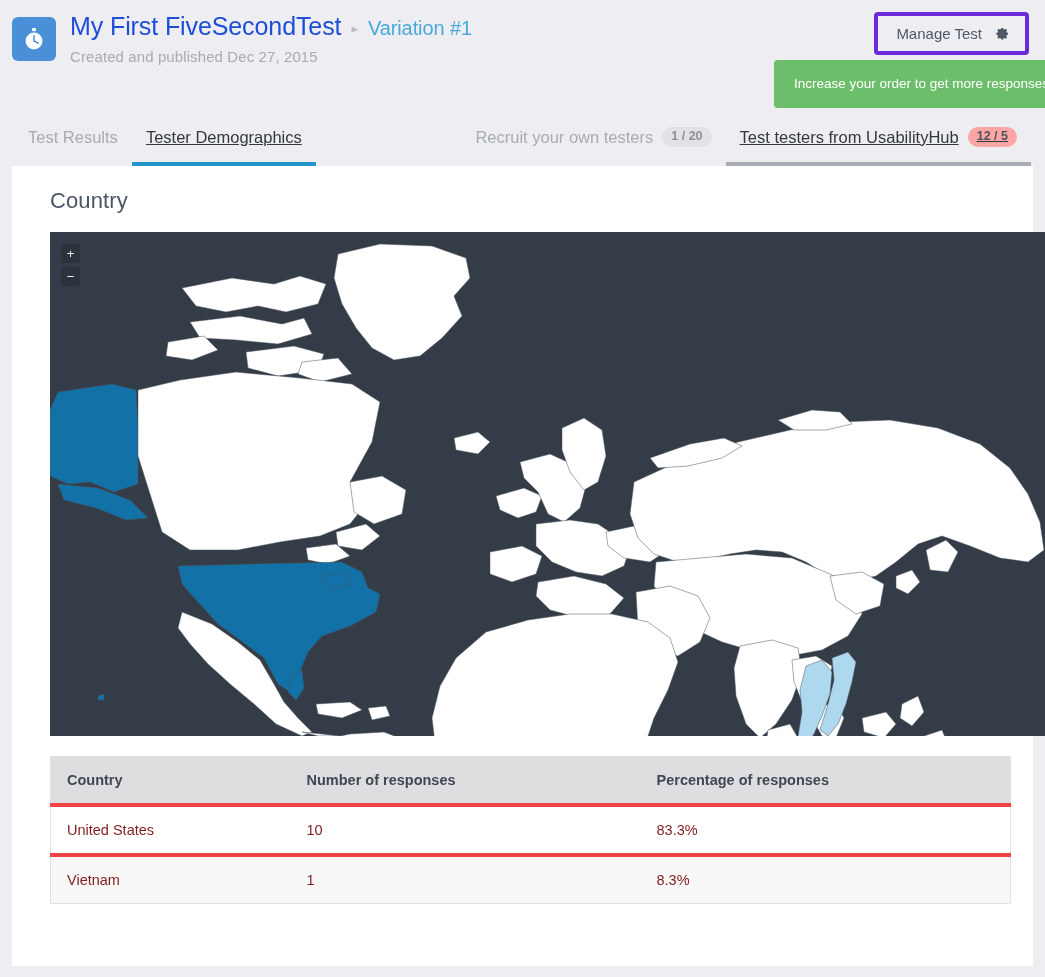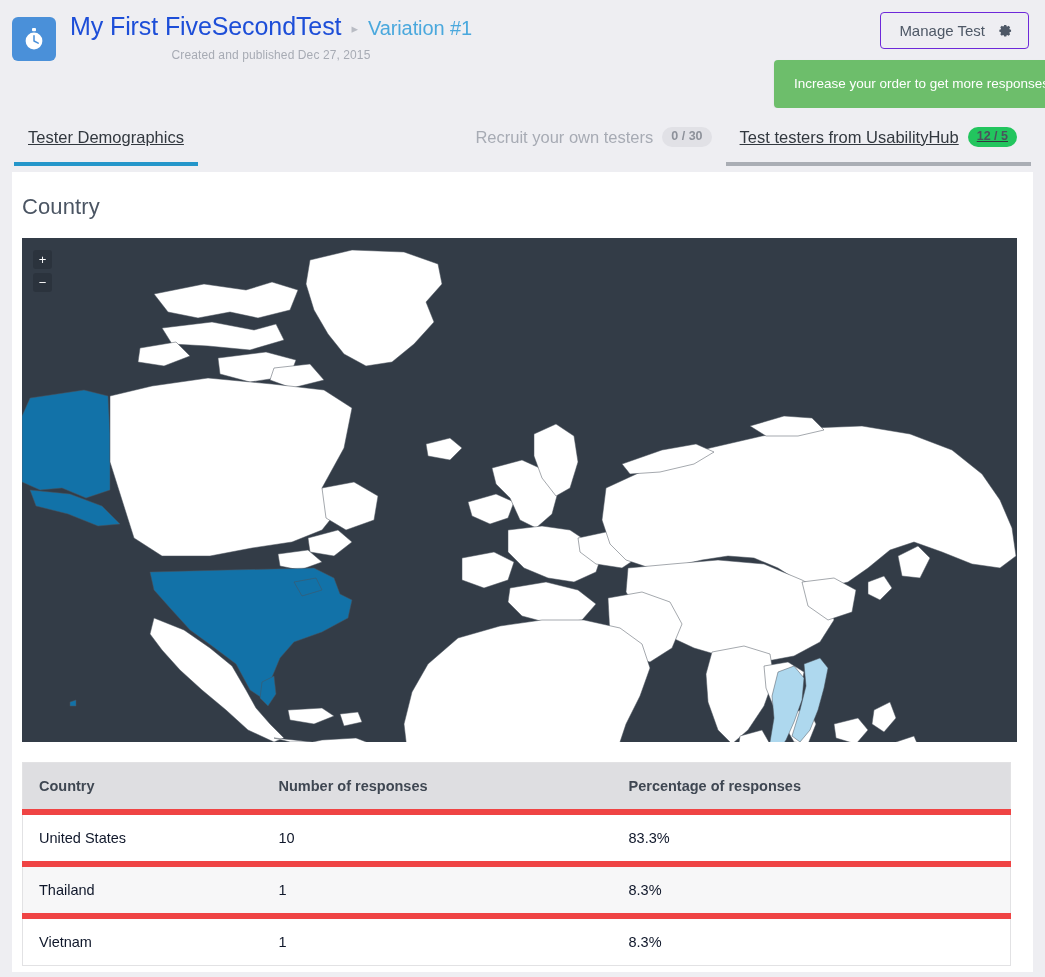--- a/index.html
+++ b/index.html
@@ -64,37 +64,36 @@
 
   .variation-link {
     font-size: 20px;
     color: #4aa8dd;
     font-weight: normal;
     text-decoration: none;
     letter-spacing: -0.1px;
   }
 
   .subtitle {
-    font-size: 12px;
+    font-size: 15px;
     color: #a7abb4;
     margin-top: 9px;
     letter-spacing: 0.1px;
-    text-align: center;
   }
 
   .header-right {
     margin-left: auto;
     position: relative;
   }
 
   .manage-btn {
     display: inline-flex;
     align-items: center;
     gap: 12px;
-    border: 1px solid #6d28d9;
+    border: 4px solid #6d28d9;
     border-radius: 4px;
     background: transparent;
     padding: 10px 16px 10px 18px;
     font-size: 15px;
     color: #4e5866;
     cursor: pointer;
     font-family: "Liberation Sans", sans-serif;
     line-height: 1;
   }
 
@@ -163,28 +162,28 @@
   .tab-badge {
     display: inline-block;
     background: #e1e1e6;
     color: #8d919a;
     border-radius: 11px;
     padding: 3px 9px 4px;
     font-size: 12.5px;
     font-weight: bold;
     line-height: 1;
   }
-  .tab.is-active .tab-badge { color: #4b525c; background: #22c55e; }
+  .tab.is-active .tab-badge { color: #4b525c; background: #fca5a5; }
 
   
   .card {
     background: #fff;
-    margin: 6px 12px;
+    margin: 0 12px;
     min-height: 800px;
-    padding: 22px 22px 0 10px;
+    padding: 22px 22px 0 38px;
   }
 
   .section-title {
     font-size: 22px;
     color: #4b5563;
     font-weight: normal;
     margin-bottom: 18px;
     letter-spacing: 0.1px;
   }
 
@@ -234,22 +233,22 @@
     background: #dedee1;
     color: #3f4752;
     font-weight: bold;
     text-align: left;
     padding: 15px 16px;
     font-size: 14.5px;
     border: none;
   }
   .data-table tbody td {
     padding: 15px 16px;
-    color: #0f172a;
-    border-top: 6px solid #ef4444;
+    color: #7f1d1d;
+    border-top: 4px solid #ef4444;
   }
   .data-table tbody tr:nth-child(even) { background: #f7f7f8; }
   .data-table tbody tr:nth-child(odd)  { background: #ffffff; }
 
   .col-country { width: 240px; }
   .col-count   { width: 350px; }
 </style>
 </head>
 <body>
 
@@ -284,30 +283,33 @@
 
     <div class="callout">
       
       <span>Increase your order to get more responses</span>
     </div>
   </div>
 </div>
 
 <div class="tabbar">
 
+  <div class="tab">
+    <span>Test Results</span>
+  </div>
 
   <div class="tab is-active">
     <span>Tester Demographics</span>
   </div>
 
   <div class="tab-spacer"></div>
 
   <div class="tab">
     <span>Recruit your own testers</span>
-    <span class="tab-badge">0 / 30</span>
+    <span class="tab-badge">1 / 20</span>
   </div>
 
   <div class="tab is-active is-muted-underline">
     <span>Test testers from UsabilityHub</span>
     <span class="tab-badge">12 / 5</span>
   </div>
 </div>
 
 <div class="card">
 
@@ -416,25 +418,20 @@
         <th>Percentage of responses</th>
       </tr>
     </thead>
     <tbody>
       <tr>
         <td>United States</td>
         <td>10</td>
         <td>83.3%</td>
       </tr>
       <tr>
-        <td>Thailand</td>
-        <td>1</td>
-        <td>8.3%</td>
-      </tr>
-      <tr>
         <td>Vietnam</td>
         <td>1</td>
         <td>8.3%</td>
       </tr>
     </tbody>
   </table>
 
 </div>
 
 </body></html>

